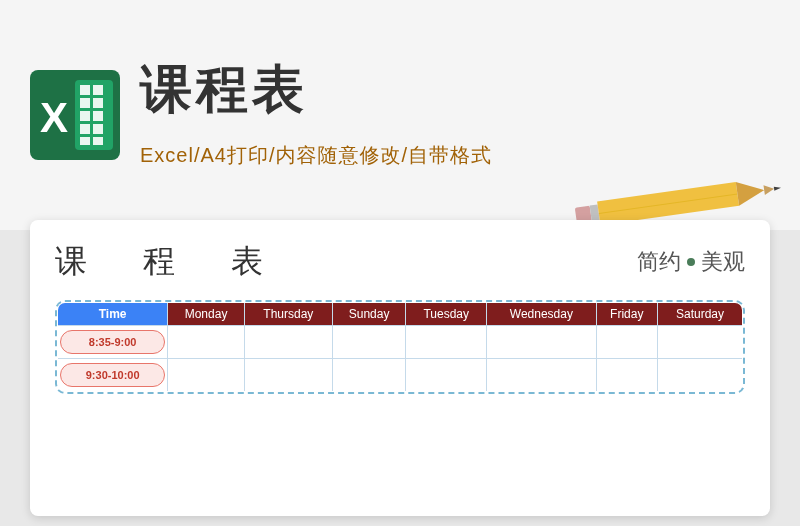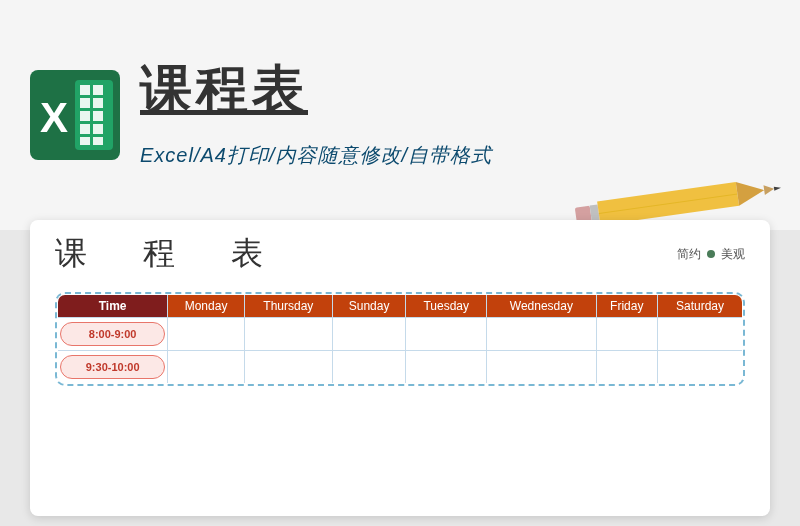--- a/index.html
+++ b/index.html
@@ -48,59 +48,57 @@
     .title-block {
       display: flex;
       flex-direction: column;
     }
     .main-title {
       font-size: 52px;
       font-weight: bold;
       color: #333;
       letter-spacing: 4px;
       line-height: 1.1;
-      text-decoration: underline;
     }
     .subtitle {
       font-size: 20px;
-      color: #0c4a6e;
+      color: #a16207;
       margin-top: 24px;
       letter-spacing: 1px;
-      font-style: italic;
     }
 
     
     .paper-preview {
       position: absolute;
       top: 220px;
       left: 30px;
       right: 30px;
       bottom: 10px;
       background: white;
       border-radius: 8px;
       box-shadow: 0 2px 10px rgba(0,0,0,0.15);
-      padding: 12px 25px 15px;
+      padding: 20px 25px 15px;
       overflow: hidden;
     }
 
     
     .paper-header {
       display: flex;
       justify-content: space-between;
       align-items: center;
       margin-bottom: 16px;
     }
     .paper-title {
       font-size: 32px;
       color: #333;
       letter-spacing: 12px;
       font-weight: normal;
     }
     .paper-subtitle {
-      font-size: 12px;
+      font-size: 22px;
       color: #555;
       display: flex;
       align-items: center;
       gap: 4px;
     }
     .dot-decoration {
       width: 8px;
       height: 8px;
       background: #4a7c59;
       border-radius: 50%;
@@ -118,30 +116,30 @@
     }
 
     .schedule-table th, .schedule-table td {
       border: 1px solid #c5daea;
       text-align: center;
       font-size: 12px;
       padding: 4px 2px;
     }
 
     .th-time {
-      background: #7f1d1d;
+      background: #3b82f6;
       color: white;
       font-weight: bold;
       font-size: 13px;
       padding: 6px 8px;
       border-radius: 0;
     }
 
     .th-day {
-      background: #c2410c;
+      background: #7f1d1d;
       color: white;
       font-size: 12px;
       padding: 6px 4px;
       font-weight: normal;
     }
 
     .time-cell {
       background: #fce8e6;
       color: #c0392b;
       font-size: 11px;
@@ -256,21 +254,21 @@
           <th class="th-day">Sunday</th>
           <th class="th-day">Tuesday</th>
           <th class="th-day">Wednesday</th>
           <th class="th-day">Friday</th>
           <th class="th-day">Saturday</th>
         </tr>
       </thead>
       <tbody>
         <tr>
           <td class="time-col">
-            <div class="time-cell">8:00-9:00</div>
+            <div class="time-cell">8:35-9:00</div>
           </td>
           <td class="data-cell"></td>
           <td class="data-cell"></td>
           <td class="data-cell"></td>
           <td class="data-cell"></td>
           <td class="data-cell"></td>
           <td class="data-cell"></td>
           <td class="data-cell"></td>
         </tr>
         <tr>

